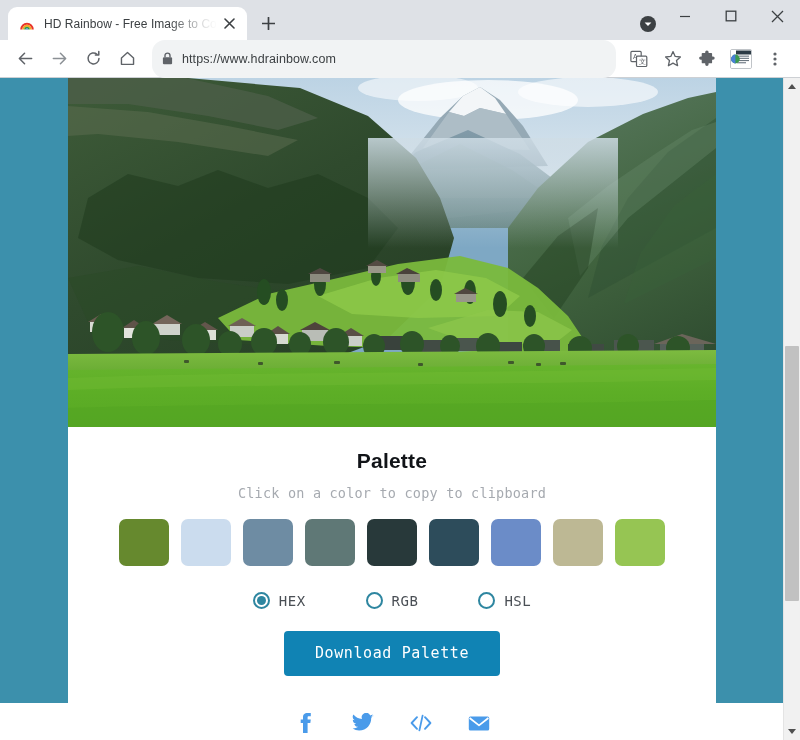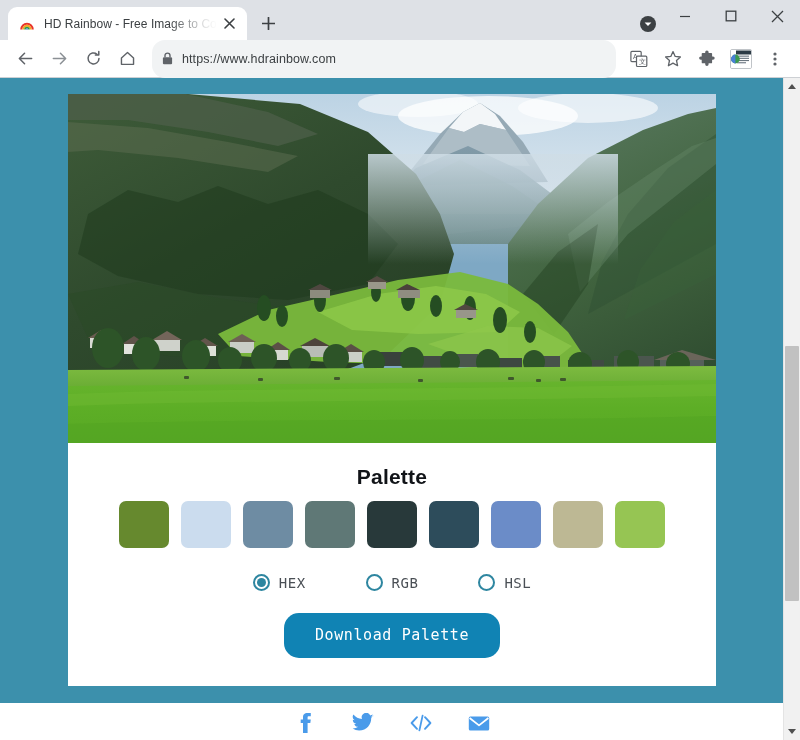--- a/index.html
+++ b/index.html
@@ -180,21 +180,21 @@
   }
   .page-teal {
     position: absolute;
     left: 0; top: 0; right: 0;
     height: 625px;
     background: #3c90ac;
   }
   .card {
     position: absolute;
     left: 68px;
-    top: 16px;
+    top: 0;
     width: 648px;
     background: #ffffff;
     z-index: 2;
   }
 
   
   .hero {
     width: 648px;
     height: 349px;
     position: relative;
@@ -276,21 +276,21 @@
   
   .dl-wrap { padding: 0 0 28px 0; text-align: center; }
   .dl-btn {
     display: inline-block;
     background: #1083b4;
     color: #ffffff;
     font-family: "DejaVu Sans Mono", "Liberation Mono", monospace;
     font-size: 15px;
     letter-spacing: 0.6px;
     padding: 15px 31px;
-    border-radius: 15px;
+    border-radius: 4px;
     border: none;
     line-height: 1;
   }
 
   
   .footer {
     position: absolute;
     left: 0; right: 0;
     top: 625px;
     background: #ffffff;
@@ -637,20 +637,21 @@
               <rect x="468" y="285" width="5" height="3" rx="1"></rect>
               <rect x="492" y="284" width="6" height="3" rx="1"></rect>
             </g>
 
             <rect x="300" y="60" width="250" height="110" fill="url(#hazeG)"></rect>
           </svg>
         </div>
 
         <div class="palette-block">
           <div class="palette-title">Palette</div>
+          <div class="palette-sub">Click on a color to copy to clipboard</div>
 
           <div class="swatches">
             <div class="swatch" title="#66892e" style="background: rgb(102, 137, 46);"></div>
             <div class="swatch" title="#cbdcee" style="background: rgb(203, 220, 238);"></div>
             <div class="swatch" title="#6e8ca3" style="background: rgb(110, 140, 163);"></div>
             <div class="swatch" title="#5f7876" style="background: rgb(95, 120, 118);"></div>
             <div class="swatch" title="#28393a" style="background: rgb(40, 57, 58);"></div>
             <div class="swatch" title="#2d4c5b" style="background: rgb(45, 76, 91);"></div>
             <div class="swatch" title="#6b8cc8" style="background: rgb(107, 140, 200);"></div>
             <div class="swatch" title="#bdb894" style="background: rgb(189, 184, 148);"></div>

